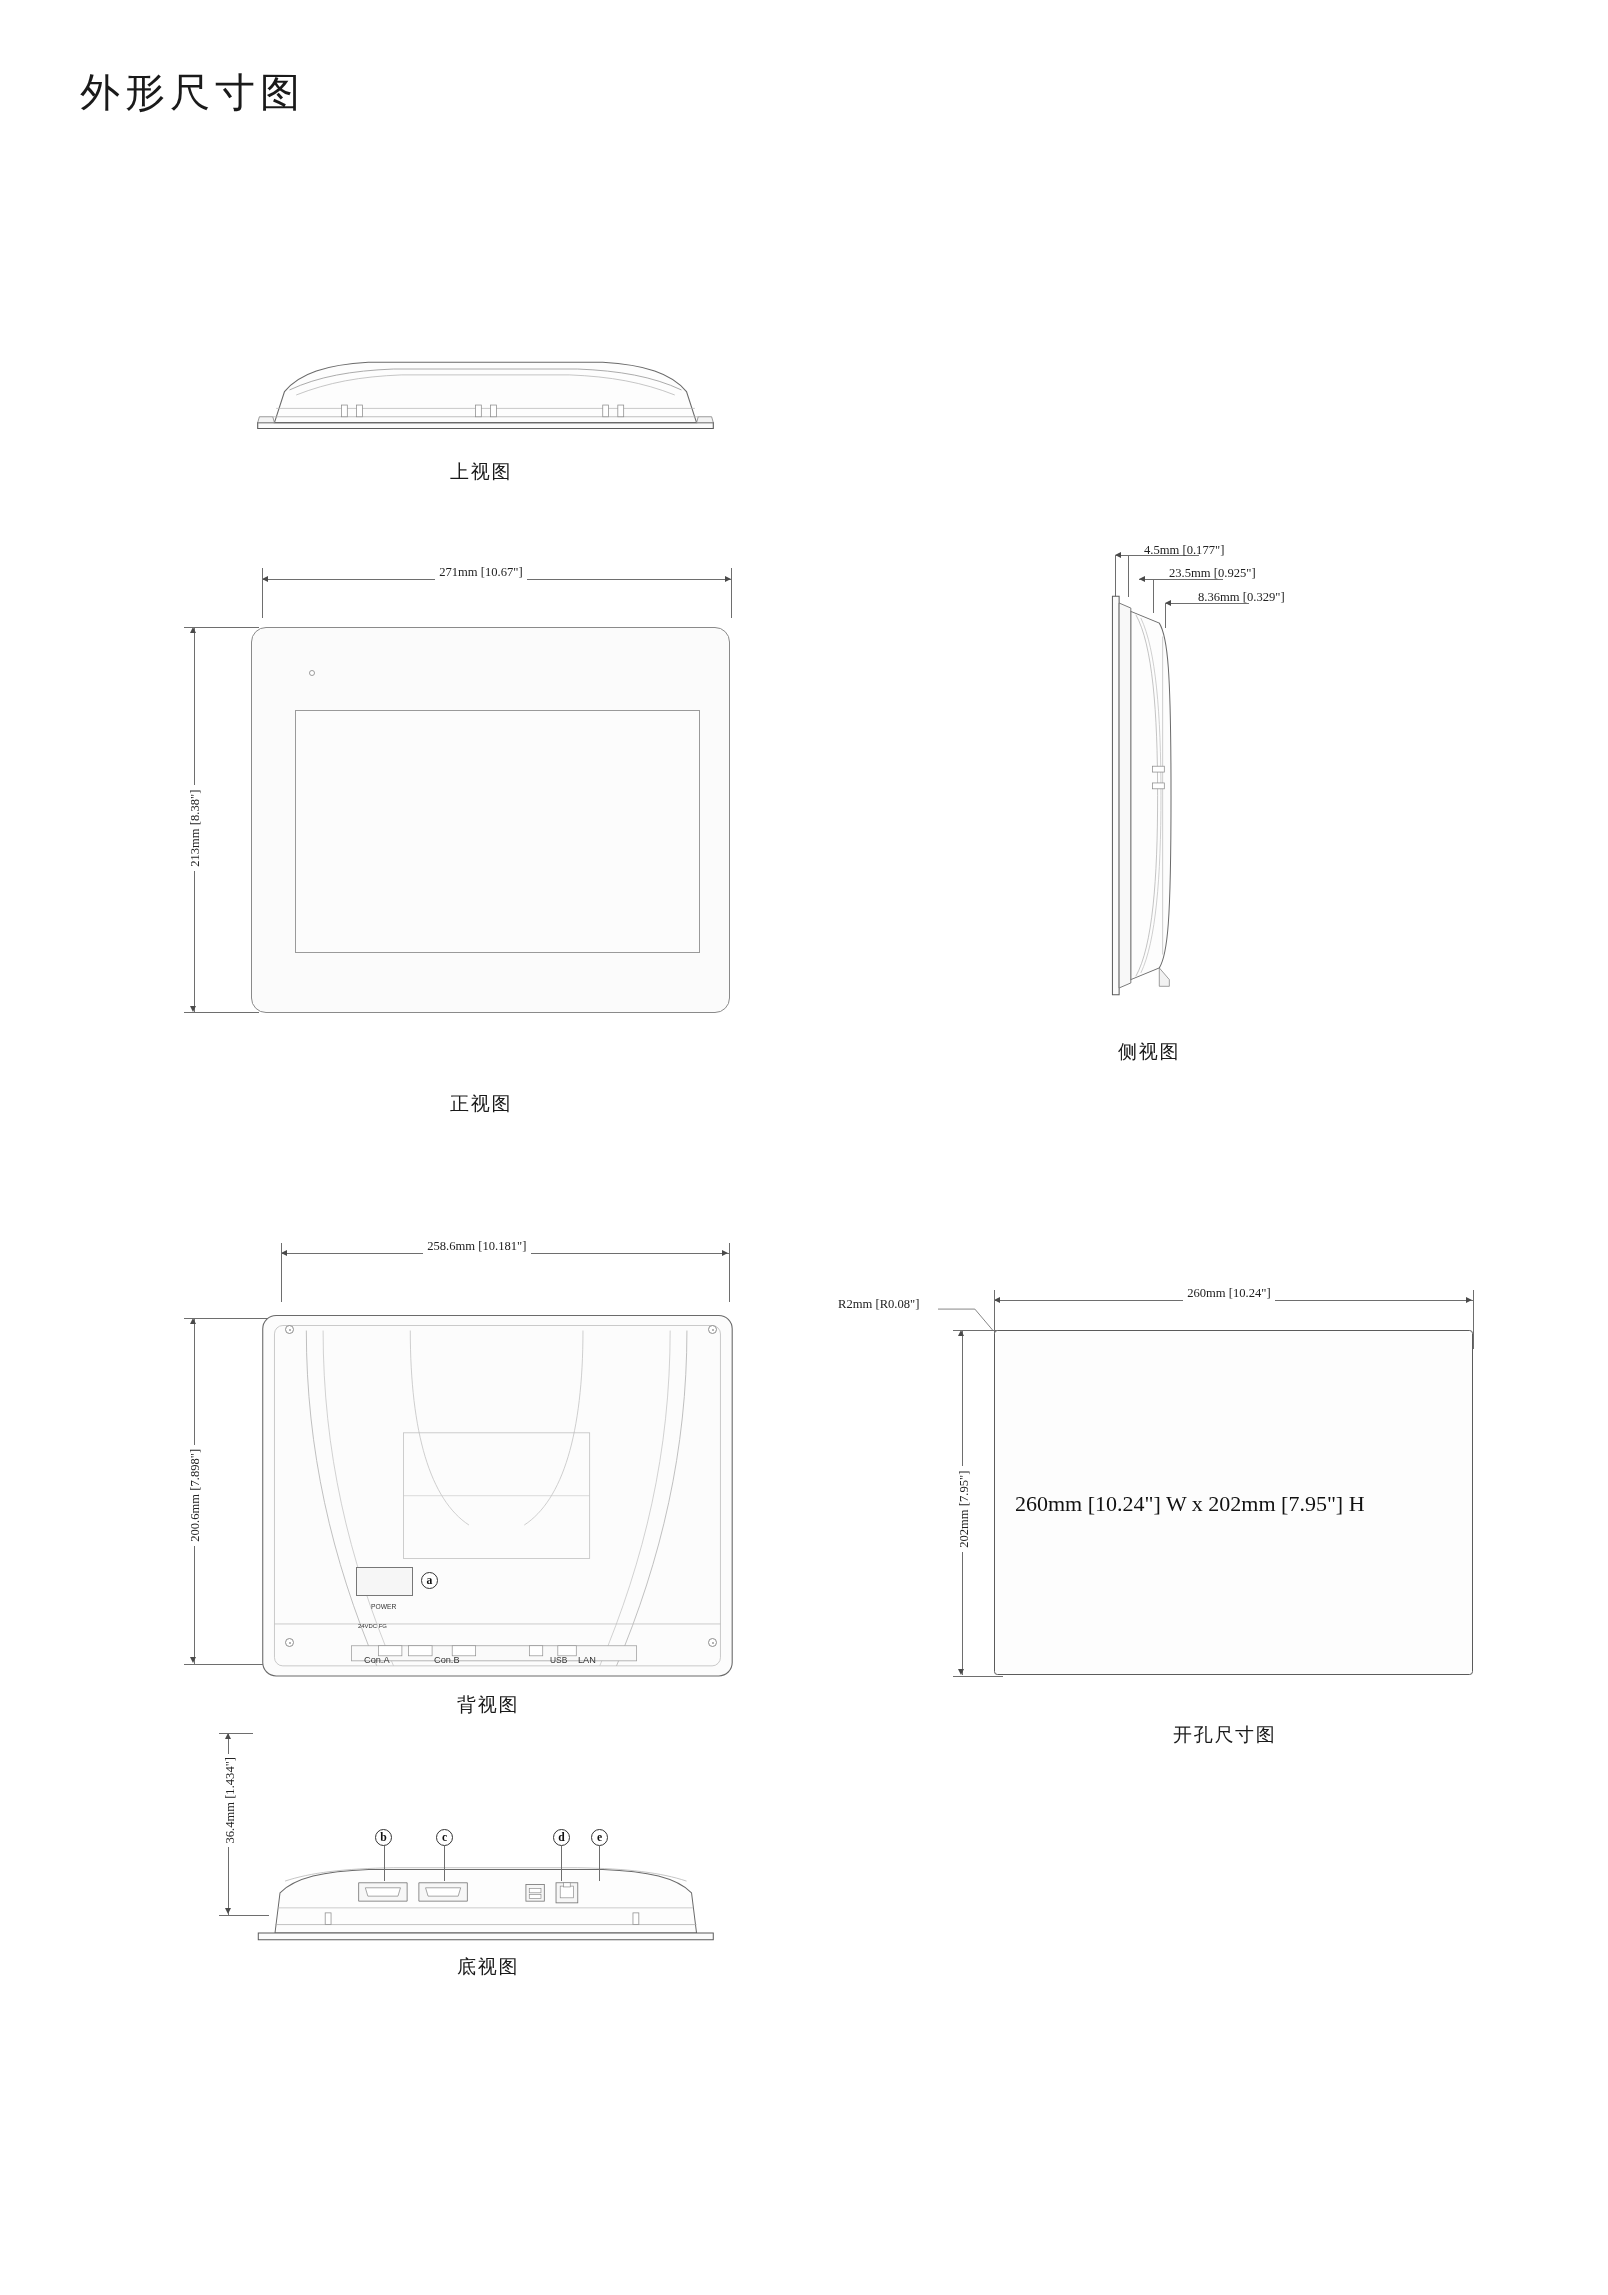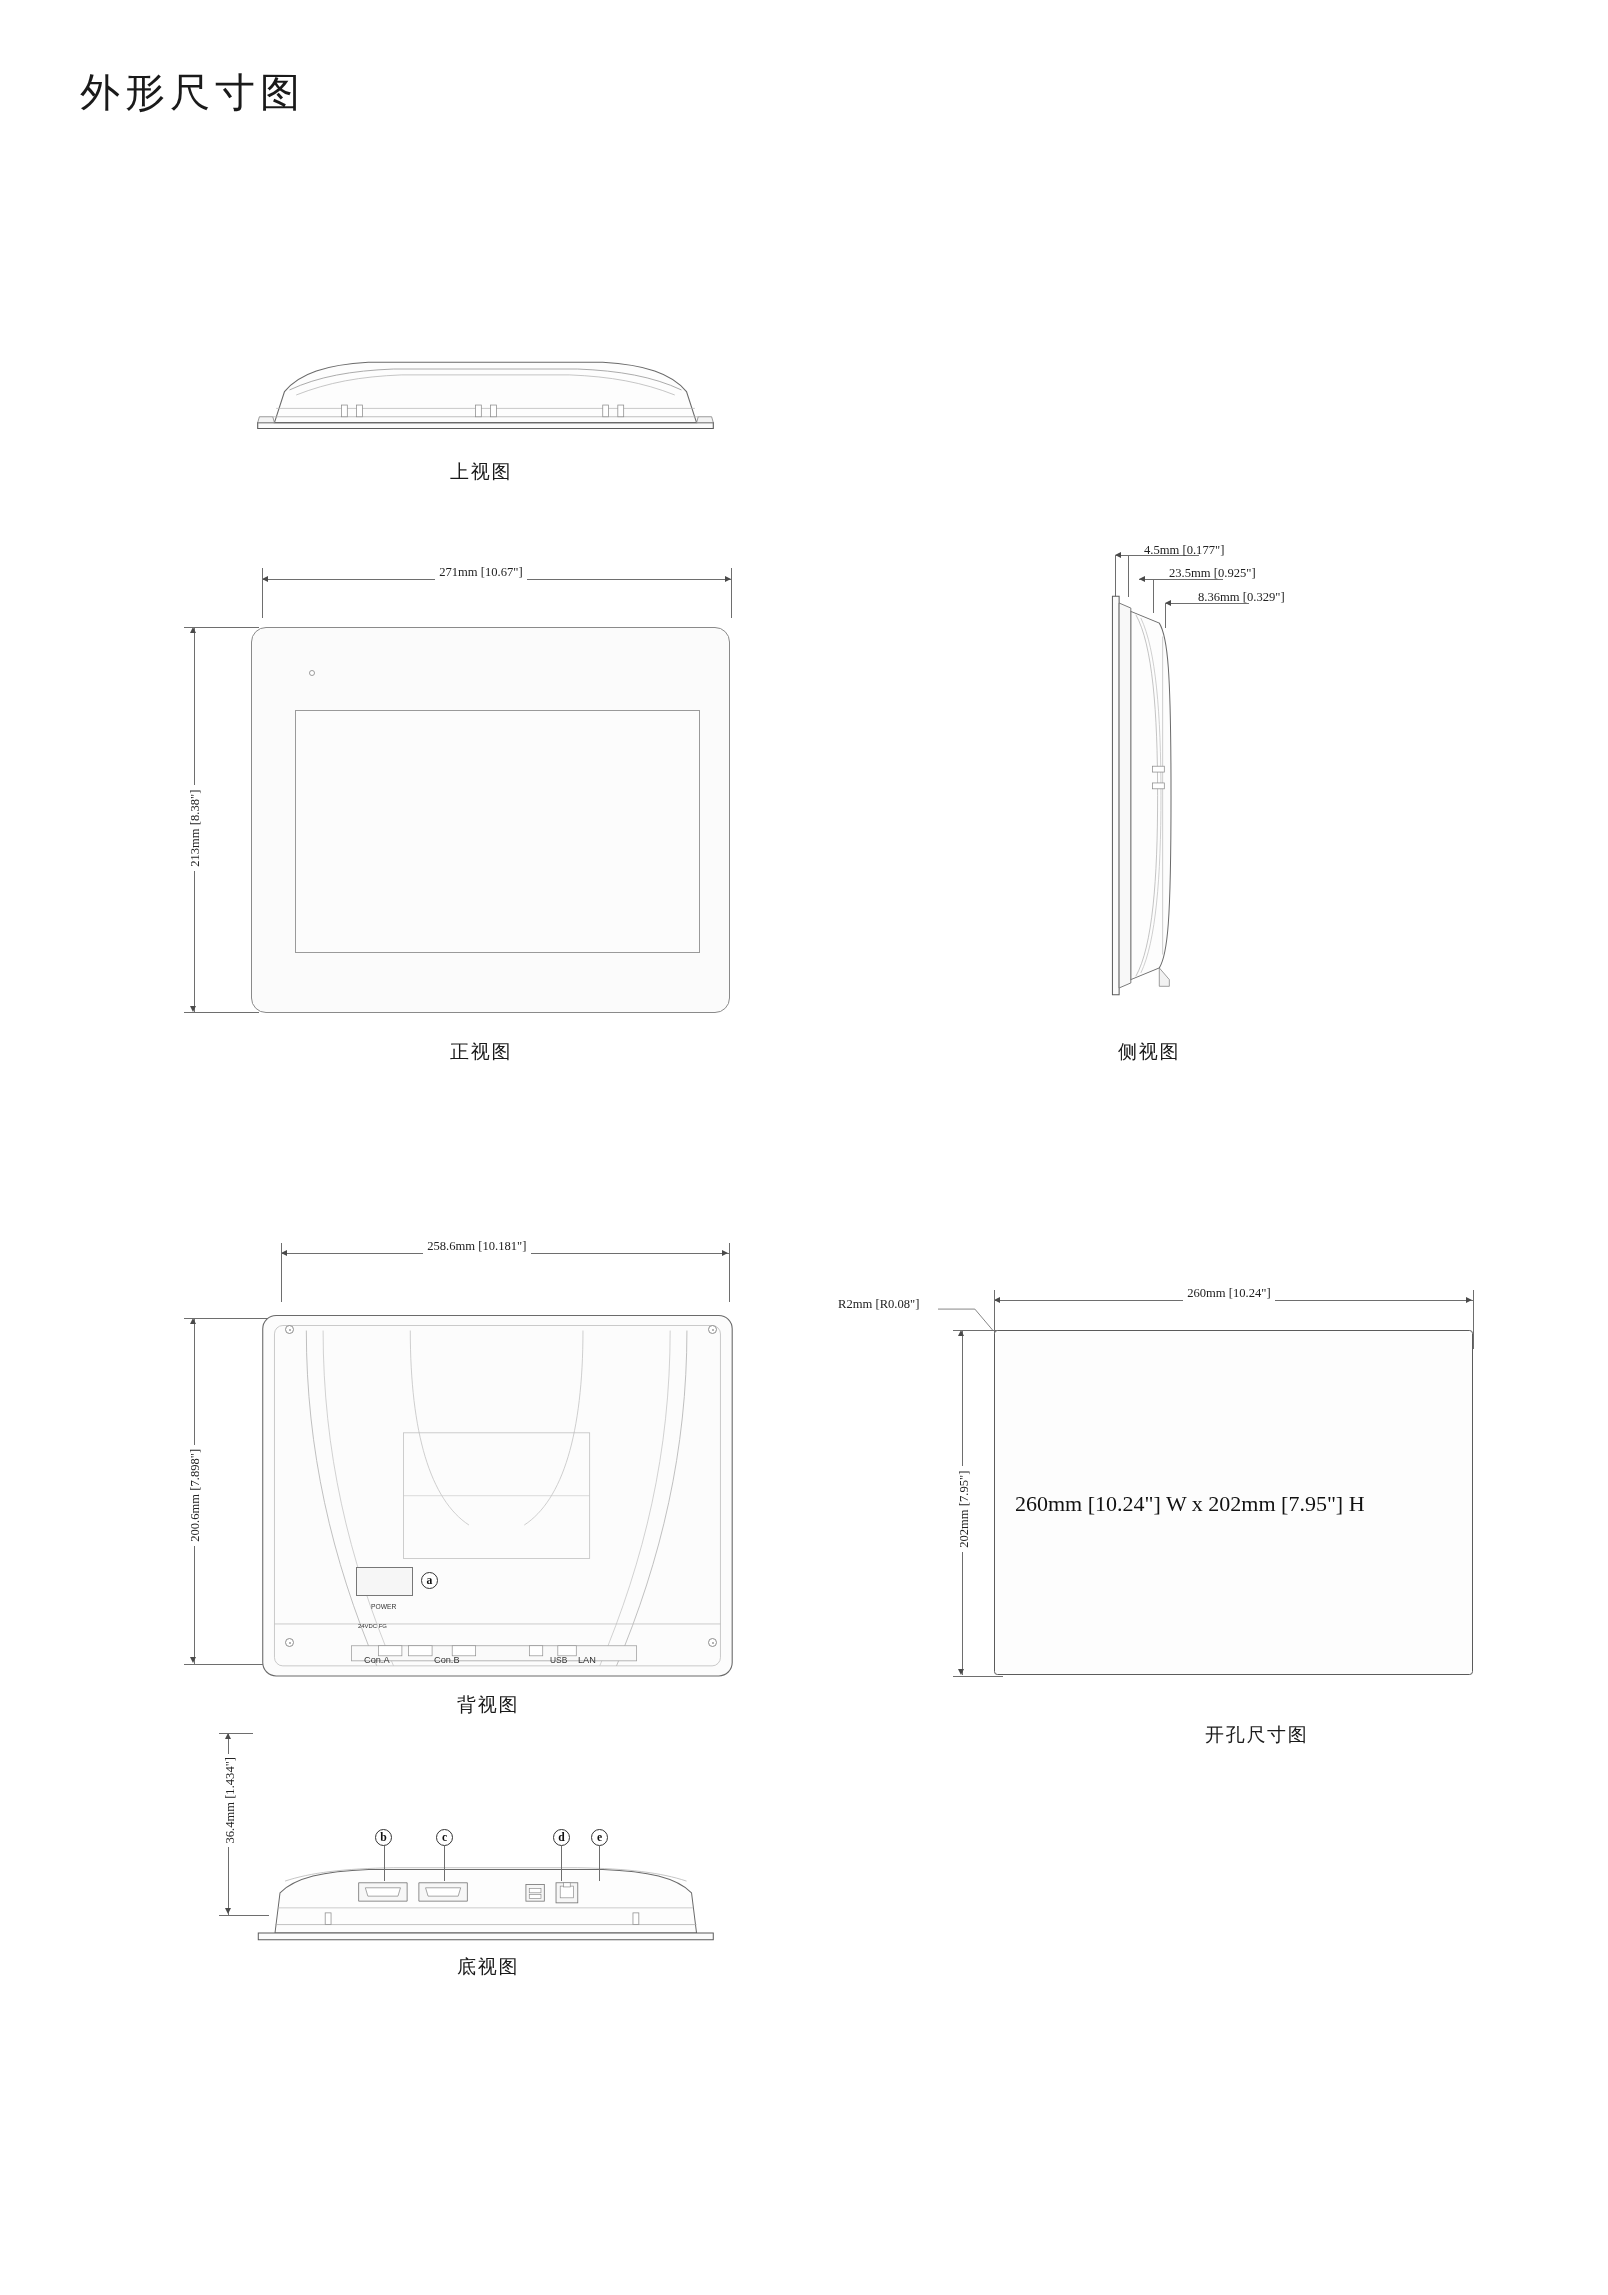--- a/index.html
+++ b/index.html
@@ -201,21 +201,21 @@
     <div class="arrow-u" style="left:190px; top:627px;"></div>
     <div class="arrow-d" style="left:190px; top:1006px;"></div>
     <div class="ln-h ln-thin" style="left:184px; top:627px; width:75px;"></div>
     <div class="ln-h ln-thin" style="left:184px; top:1012px; width:75px;"></div>
     <div class="dim-text vert" style="left:188px; top:871px; background:#fff; padding:0 4.2px;">213mm [8.38"]</div>
 
     <div class="panel-soft" style="left:251px; top:627px; width:479px; height:386px; border-radius:15px;"></div>
     <div class="screen-area" style="left:295px; top:710px; width:405px; height:243px;"></div>
     <div class="led-dot" style="left:309px; top:670px;"></div>
 
-    <div class="view-caption" style="left:450px; top:1039px;">正视图</div>
+    <div class="view-caption" style="left:450px; top:1091px;">正视图</div>
   </div>
 
   <div>
 
     <div class="ln-h ln-thin" style="left:1115px; top:555px; width:84px;"></div>
     <div class="arrow-l" style="left:1115px; top:552px;"></div>
     <div class="dim-text" style="left:1144px; top:543px;">4.5mm [0.177"]</div>
 
     <div class="ln-h ln-thin" style="left:1139px; top:579px; width:84px;"></div>
     <div class="arrow-l" style="left:1139px; top:576px;"></div>
@@ -375,17 +375,17 @@
 
     <div class="dim-text" style="left:838px; top:1297px;">R2mm [R0.08"]</div>
     <svg style="left:938px; top:1304px; width:67px; height:42px;" viewBox="0 0 80 50" width="67" height="42">
       <line x1="0" y1="6" x2="44" y2="6" stroke="#6e6e6e" stroke-width="1"></line>
       <line x1="44" y1="6" x2="66" y2="32" stroke="#6e6e6e" stroke-width="1"></line>
     </svg>
 
     <div class="panel-outline" style="left:994px; top:1330px; width:479px; height:345px; border-radius:3.4px;"></div>
     <div class="big-dim" style="left:1015px; top:1491px;">260mm [10.24"] W x 202mm [7.95"] H</div>
 
-    <div class="view-caption" style="left:1205px; top:1722px;">开孔尺寸图</div>
+    <div class="view-caption" style="left:1173px; top:1722px;">开孔尺寸图</div>
   </div>
 
 </div>
 
 
 </body></html>

